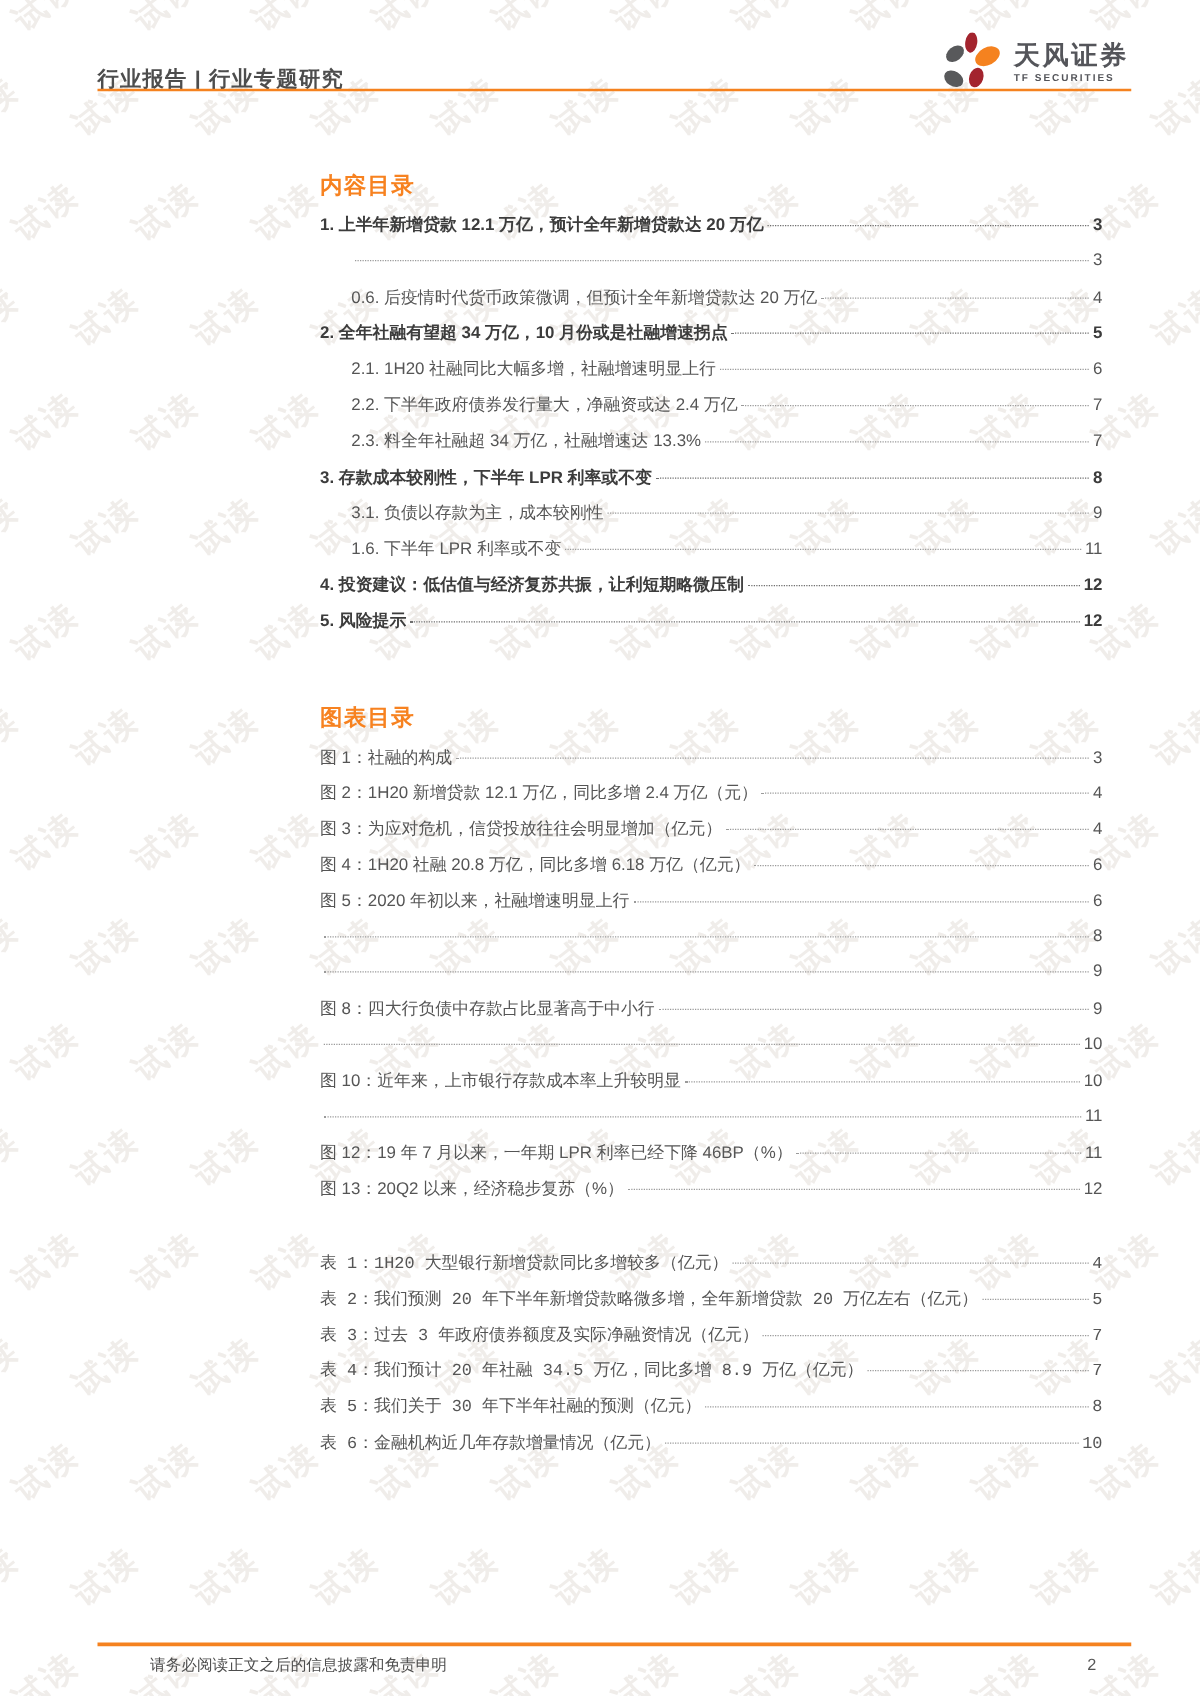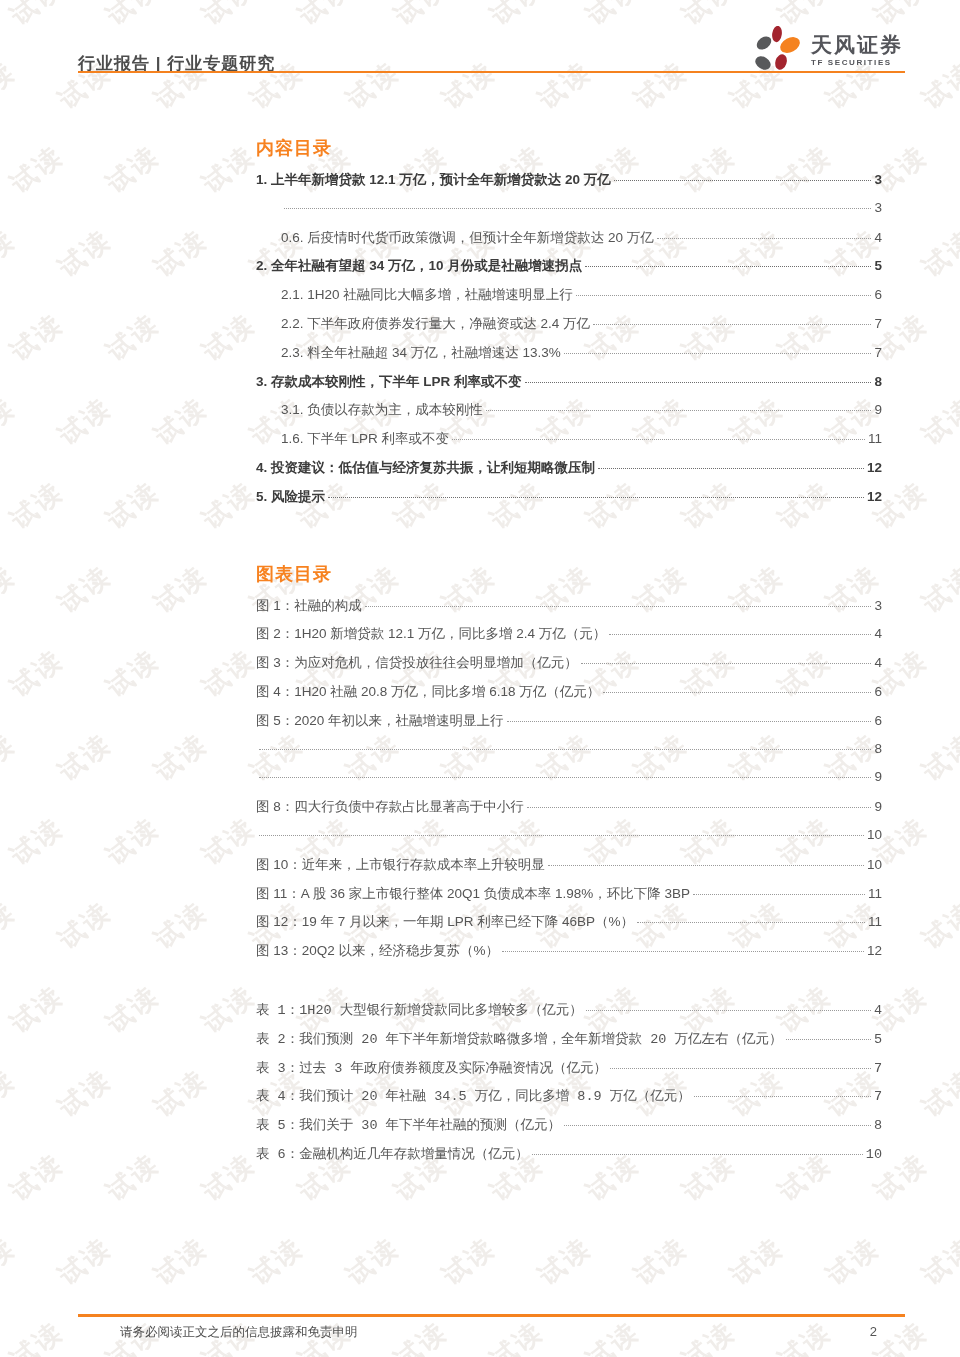--- a/index.html
+++ b/index.html
@@ -372,21 +372,20 @@
     <span class="pg">10</span>
   </li>
 
   <li class="row lvl0">
     <span class="label">图 10：近年来，上市银行存款成本率上升较明显</span>
     <span class="dots"></span>
     <span class="pg">10</span>
   </li>
 
   <li class="row lvl0">
-    <span class="label">图 11：A 股 36 家上市银行整体 20Q1 负债成本率 1.98%，环比下降 3BP</span>
     <span class="dots"></span>
     <span class="pg">11</span>
   </li>
 
   <li class="row lvl0">
     <span class="label">图 12：19 年 7 月以来，一年期 LPR 利率已经下降 46BP（%）</span>
     <span class="dots"></span>
     <span class="pg">11</span>
   </li>
 

